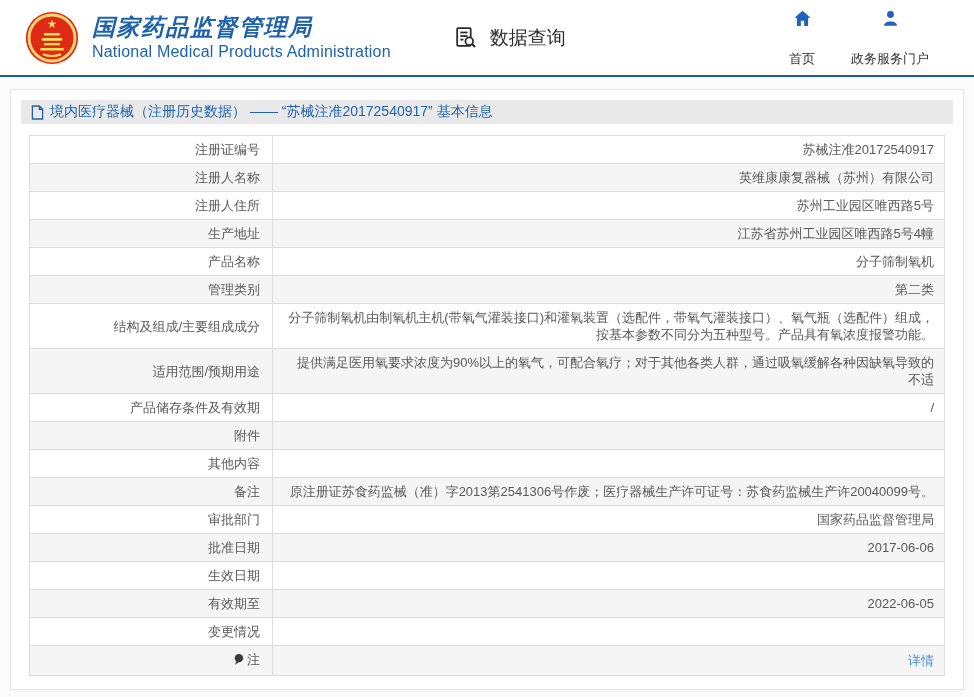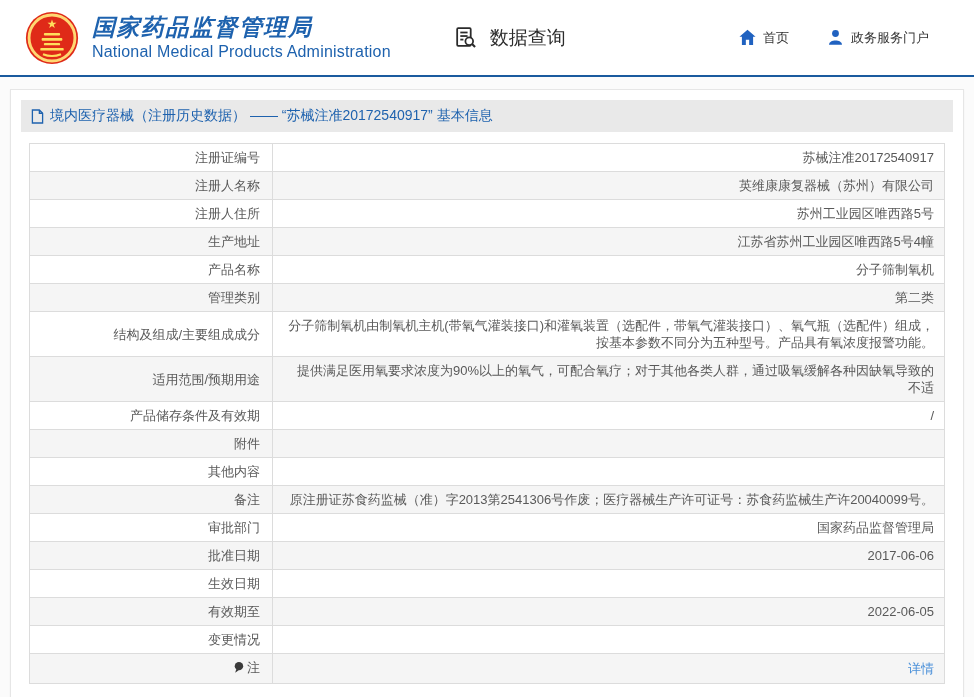--- a/index.html
+++ b/index.html
@@ -29,35 +29,35 @@
     color:var(--brand-blue);font-size:23px;font-weight:bold;
     letter-spacing:1.5px;line-height:1.15;font-style:italic;
   }
   .brand-en{color:var(--brand-blue);font-size:16px;margin-top:2px;letter-spacing:.2px;}
   .section-entry{
     display:flex;align-items:center;gap:12px;
     margin-left:62px;color:#2b2b2b;font-size:19px;cursor:pointer;
   }
   .topnav{margin-left:auto;display:flex;gap:36px;}
   .topnav .nav-item{
-    display:flex;flex-direction:row;align-items:center;gap:5px;
+    display:flex;flex-direction:column;align-items:center;gap:21px;
     font-size:13px;color:#333;text-decoration:none;cursor:pointer;
   }
   .header-line{height:2px;background:var(--accent-line);}
   
   .content-panel{
     margin:12px 10px 0 10px;
     background:#ffffff;
     border:1px solid #e6e6e6;
     box-shadow:0 1px 2px rgba(0,0,0,.04);
     padding:10px 10px 13px 10px;
   }
   .breadcrumb-bar{
     background:#e9e9e9;
-    height:32px;display:flex;align-items:center;gap:6px;
+    height:24px;display:flex;align-items:center;gap:6px;
     padding:0 10px;
     color:var(--brand-blue);font-size:14px;
   }
   
   table.info-table{
     width:calc(100% - 16px);
     margin:11px 8px 0 8px;
     border-collapse:collapse;
     border:1px solid #c9c9c9;
     font-size:13px;color:var(--text-gray);

